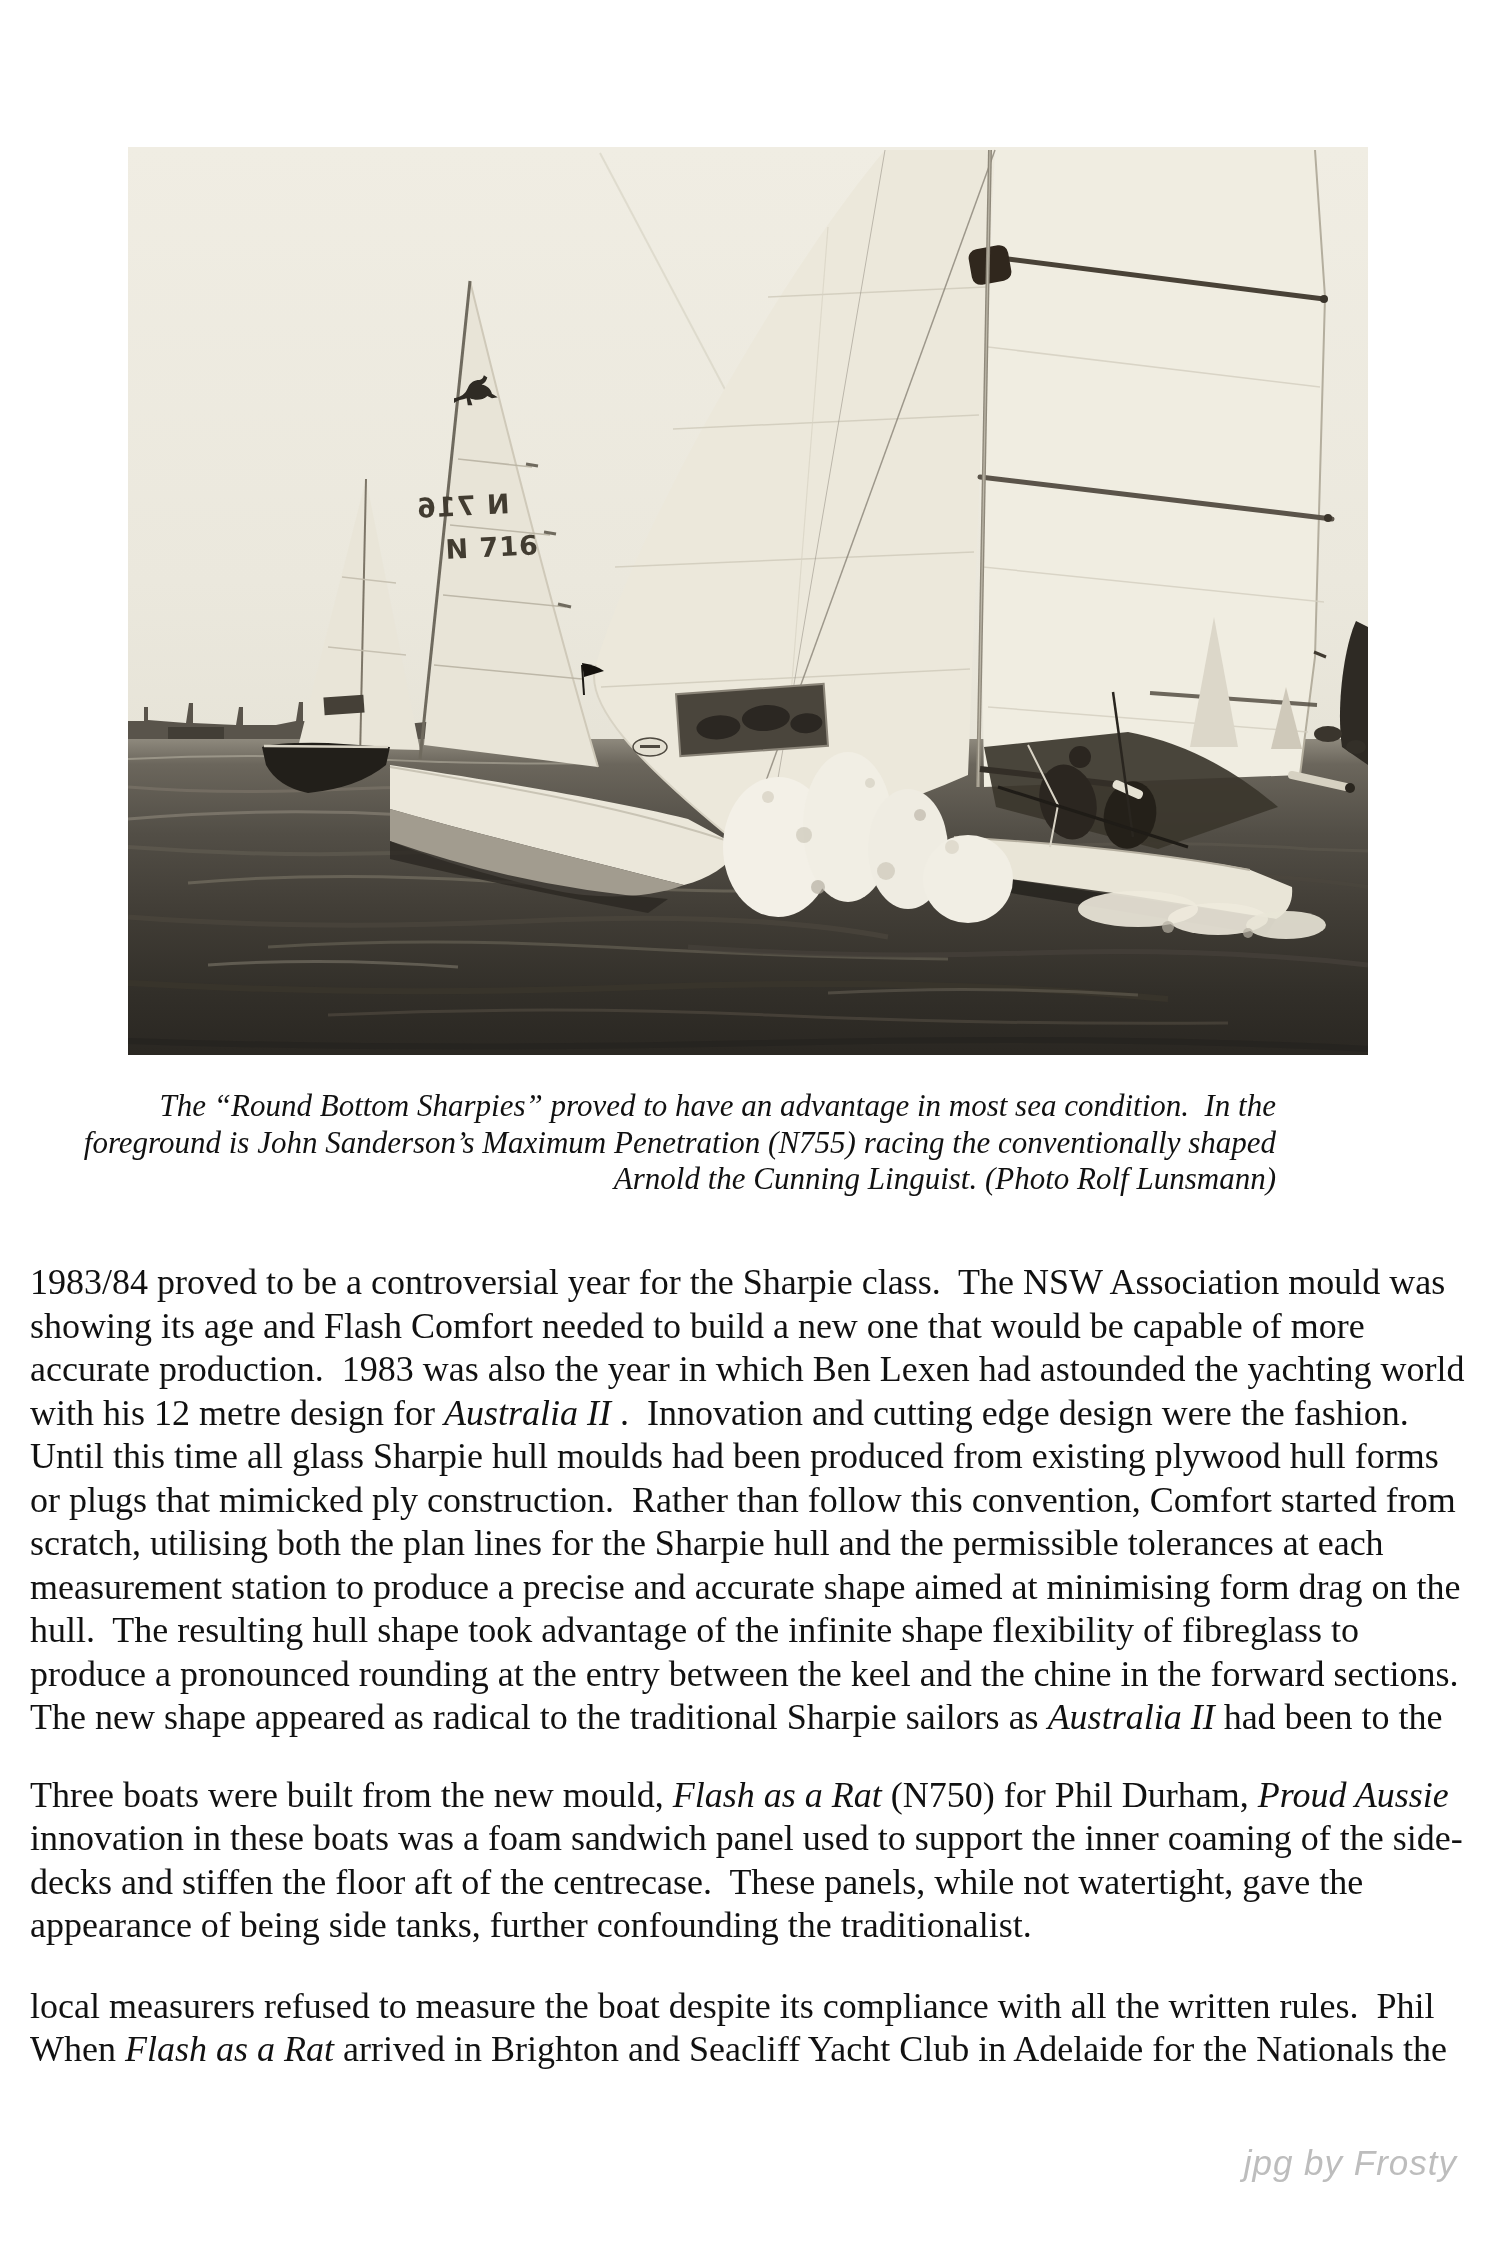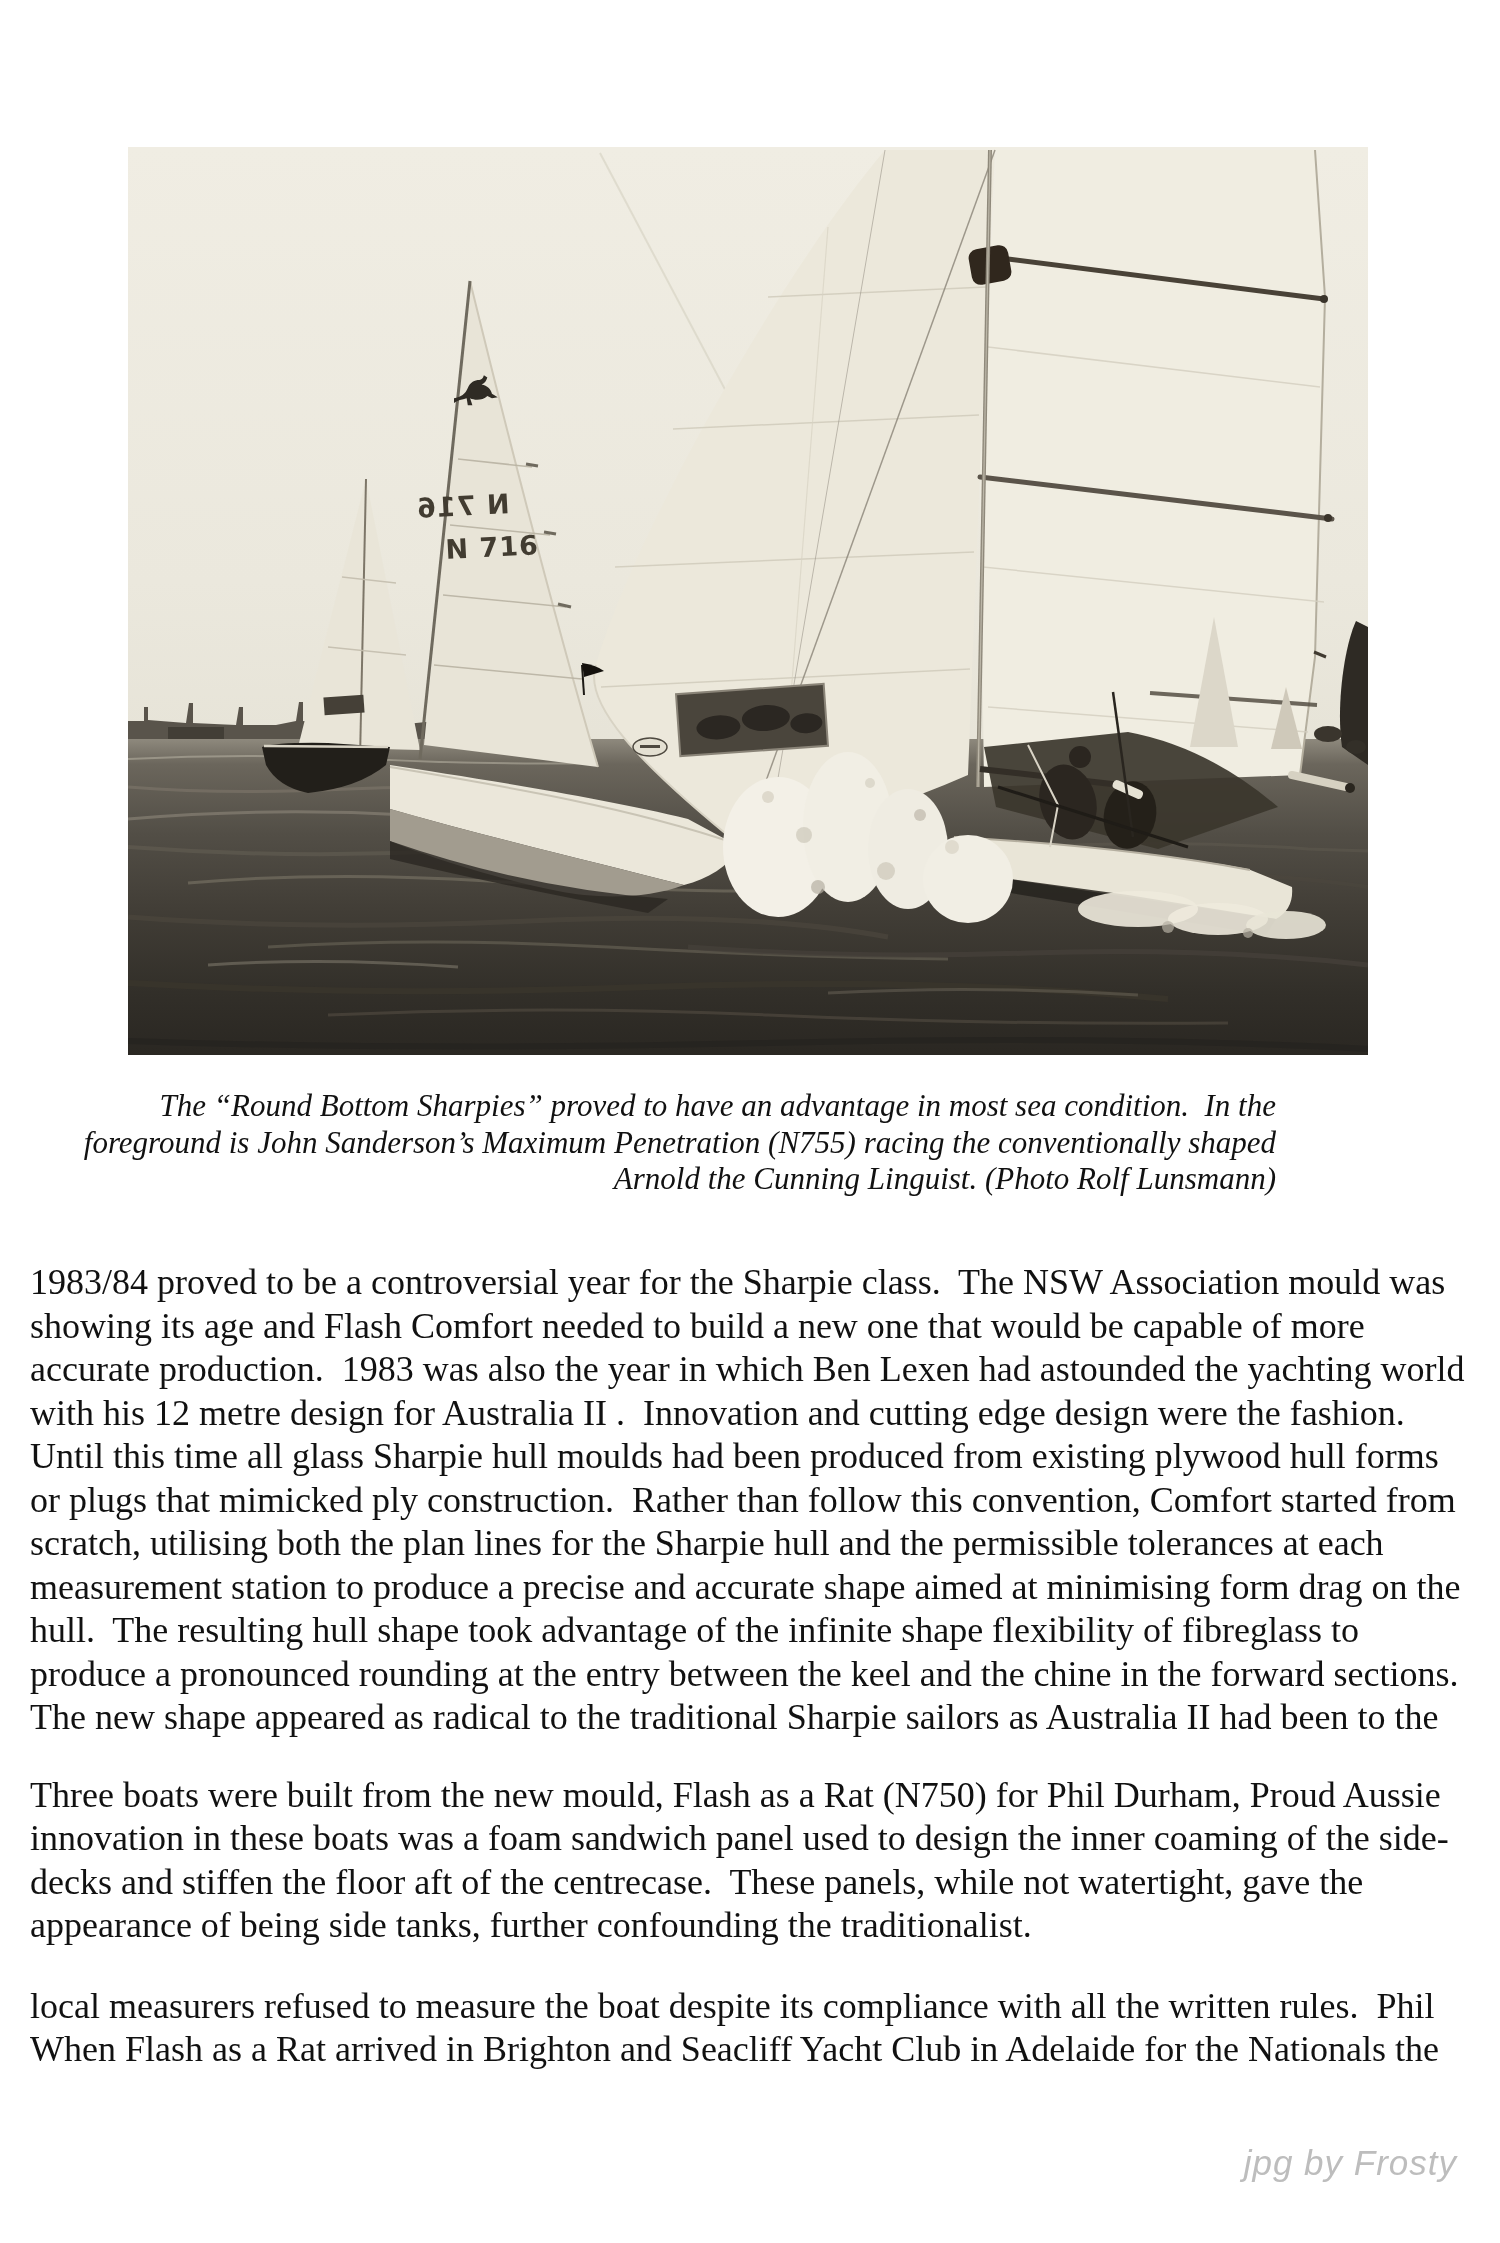--- a/index.html
+++ b/index.html
@@ -16,21 +16,21 @@
     font-style:italic;font-size:31px;line-height:36.5px;white-space:pre;
   }
   .body-text{
     position:absolute;left:22px;top:1253px;width:1470px;
     font-size:36px;line-height:43.5px;
   }
   .para{margin:8px}
   .para:nth-child(1){margin-bottom:34px}
   .para:nth-child(2){margin-bottom:37px}
   .text-line{white-space:pre}
-  .it{}
+  .it{font-style:italic}
   .watermark{
     position:absolute;top:2143px;right:43px;
     font-family:"Liberation Sans", sans-serif;font-weight:normal;font-style:italic;
     font-size:35px;letter-spacing:1px;color:#bdbdbd;
   }
   .sail-num{font-family:"DejaVu Sans", sans-serif;font-weight:700;font-size:27px;letter-spacing:1px;fill:#423c31}
 </style>
 </head>
 <body>
 
@@ -235,21 +235,21 @@
         <div class="text-line"><span>Until this time all glass Sharpie hull moulds had been produced from existing plywood hull forms</span></div>
         <div class="text-line"><span>or plugs that mimicked ply construction.  Rather than follow this convention, Comfort started from</span></div>
         <div class="text-line"><span>scratch, utilising both the plan lines for the Sharpie hull and the permissible tolerances at each</span></div>
         <div class="text-line"><span>measurement station to produce a precise and accurate shape aimed at minimising form drag on the</span></div>
         <div class="text-line"><span>hull.  The resulting hull shape took advantage of the infinite shape flexibility of fibreglass to</span></div>
         <div class="text-line"><span>produce a pronounced rounding at the entry between the keel and the chine in the forward sections.</span></div>
         <div class="text-line"><span>The new shape appeared as radical to the traditional Sharpie sailors as </span><span class="it">Australia II</span><span> had been to the</span></div>
       </div>
       <div class="para">
         <div class="text-line"><span>Three boats were built from the new mould, </span><span class="it">Flash as a Rat</span><span> (N750) for Phil Durham, </span><span class="it">Proud Aussie</span></div>
-        <div class="text-line"><span>innovation in these boats was a foam sandwich panel used to design the inner coaming of the side-</span></div>
+        <div class="text-line"><span>innovation in these boats was a foam sandwich panel used to support the inner coaming of the side-</span></div>
         <div class="text-line"><span>decks and stiffen the floor aft of the centrecase.  These panels, while not watertight, gave the</span></div>
         <div class="text-line"><span>appearance of being side tanks, further confounding the traditionalist.</span></div>
       </div>
       <div class="para">
         <div class="text-line"><span>local measurers refused to measure the boat despite its compliance with all the written rules.  Phil</span></div>
         <div class="text-line"><span>When </span><span class="it">Flash as a Rat</span><span> arrived in Brighton and Seacliff Yacht Club in Adelaide for the Nationals the</span></div>
       </div>
     </div>
 
   <div class="watermark">jpg by Frosty</div>

